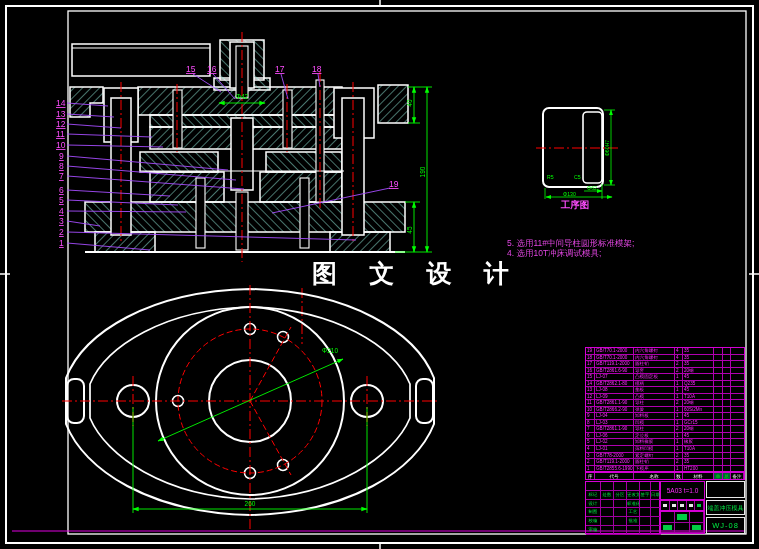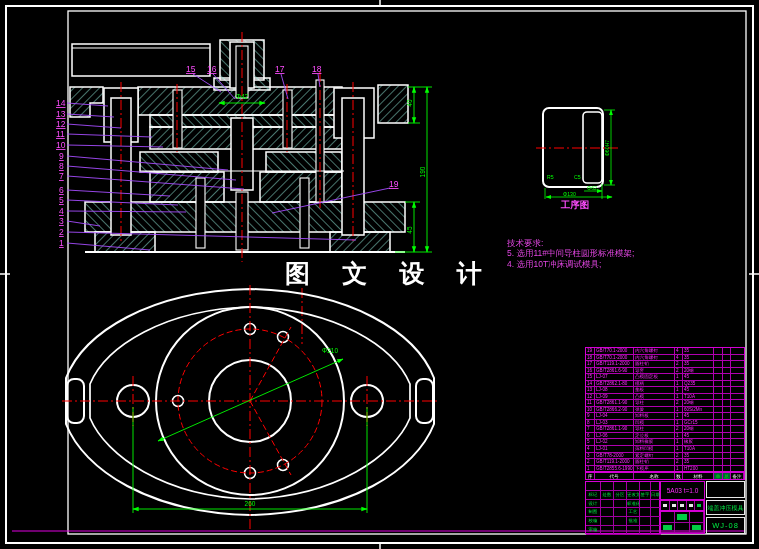--- a/index.html
+++ b/index.html
@@ -3,21 +3,21 @@
 <meta charset="utf-8">
 <style>
   html,body{margin:0;padding:0;background:#000;}
   #sheet{position:relative;width:759px;height:549px;background:#000;overflow:hidden;
          font-family:"Liberation Sans",sans-serif;}
   #lineart{position:absolute;left:0;top:0;}
   .abs{position:absolute;}
   
   #notes{left:507px;top:238px;color:#e246e2;font-size:8.5px;line-height:10.4px;white-space:nowrap;}
   
-  #watermark{left:285px;top:257px;color:#ffffff;font-size:25px;font-weight:bold;
+  #watermark{left:312px;top:257px;color:#ffffff;font-size:25px;font-weight:bold;
              letter-spacing:13px;font-family:"Liberation Serif",serif;white-space:nowrap;}
   
   #bom{left:585px;top:347px;width:160px;height:125px;border:1px solid #d400d4;
        display:flex;flex-direction:column;box-sizing:border-box;}
   .bomrow{flex:1;display:grid;grid-template-columns:9px 39px 41px 8px 31px 9px 8px 13px;
           border-top:1px solid #b000b0;overflow:hidden;}
   .bomrow:first-child{border-top:none;}
   .bomcell{color:#ff2bff;font-size:4.6px;line-height:6px;border-right:1px solid #b000b0;
            overflow:hidden;white-space:nowrap;padding-left:1px;}
   .bomcell:last-child{border-right:none;}
@@ -244,21 +244,20 @@
       <text x="587" y="190">Φ62</text>
       <text x="563" y="196">Φ130</text>
       <text x="547" y="179">R5</text>
       <text x="574" y="179">C5</text>
     </g>
     <text x="575" y="208" fill="#ff4dff" font-size="9.5" font-weight="bold" text-anchor="middle" font-family="Liberation Sans, sans-serif">工序图</text>
   </g>
 </svg>
 
 <div id="notes" class="abs">
-  <div>技术要求:</div>
   <div>5.  选用11#中间导柱圆形标准模架;</div>
   <div>4.  选用10T冲床调试模具;</div>
 </div>
 
 <div id="watermark" class="abs">图 文 设 计</div>
 
 <div id="bom" class="abs">
       <div class="bomrow">
         <div class="bomcell">19</div>
         <div class="bomcell">GB/T70.1-2000</div>

